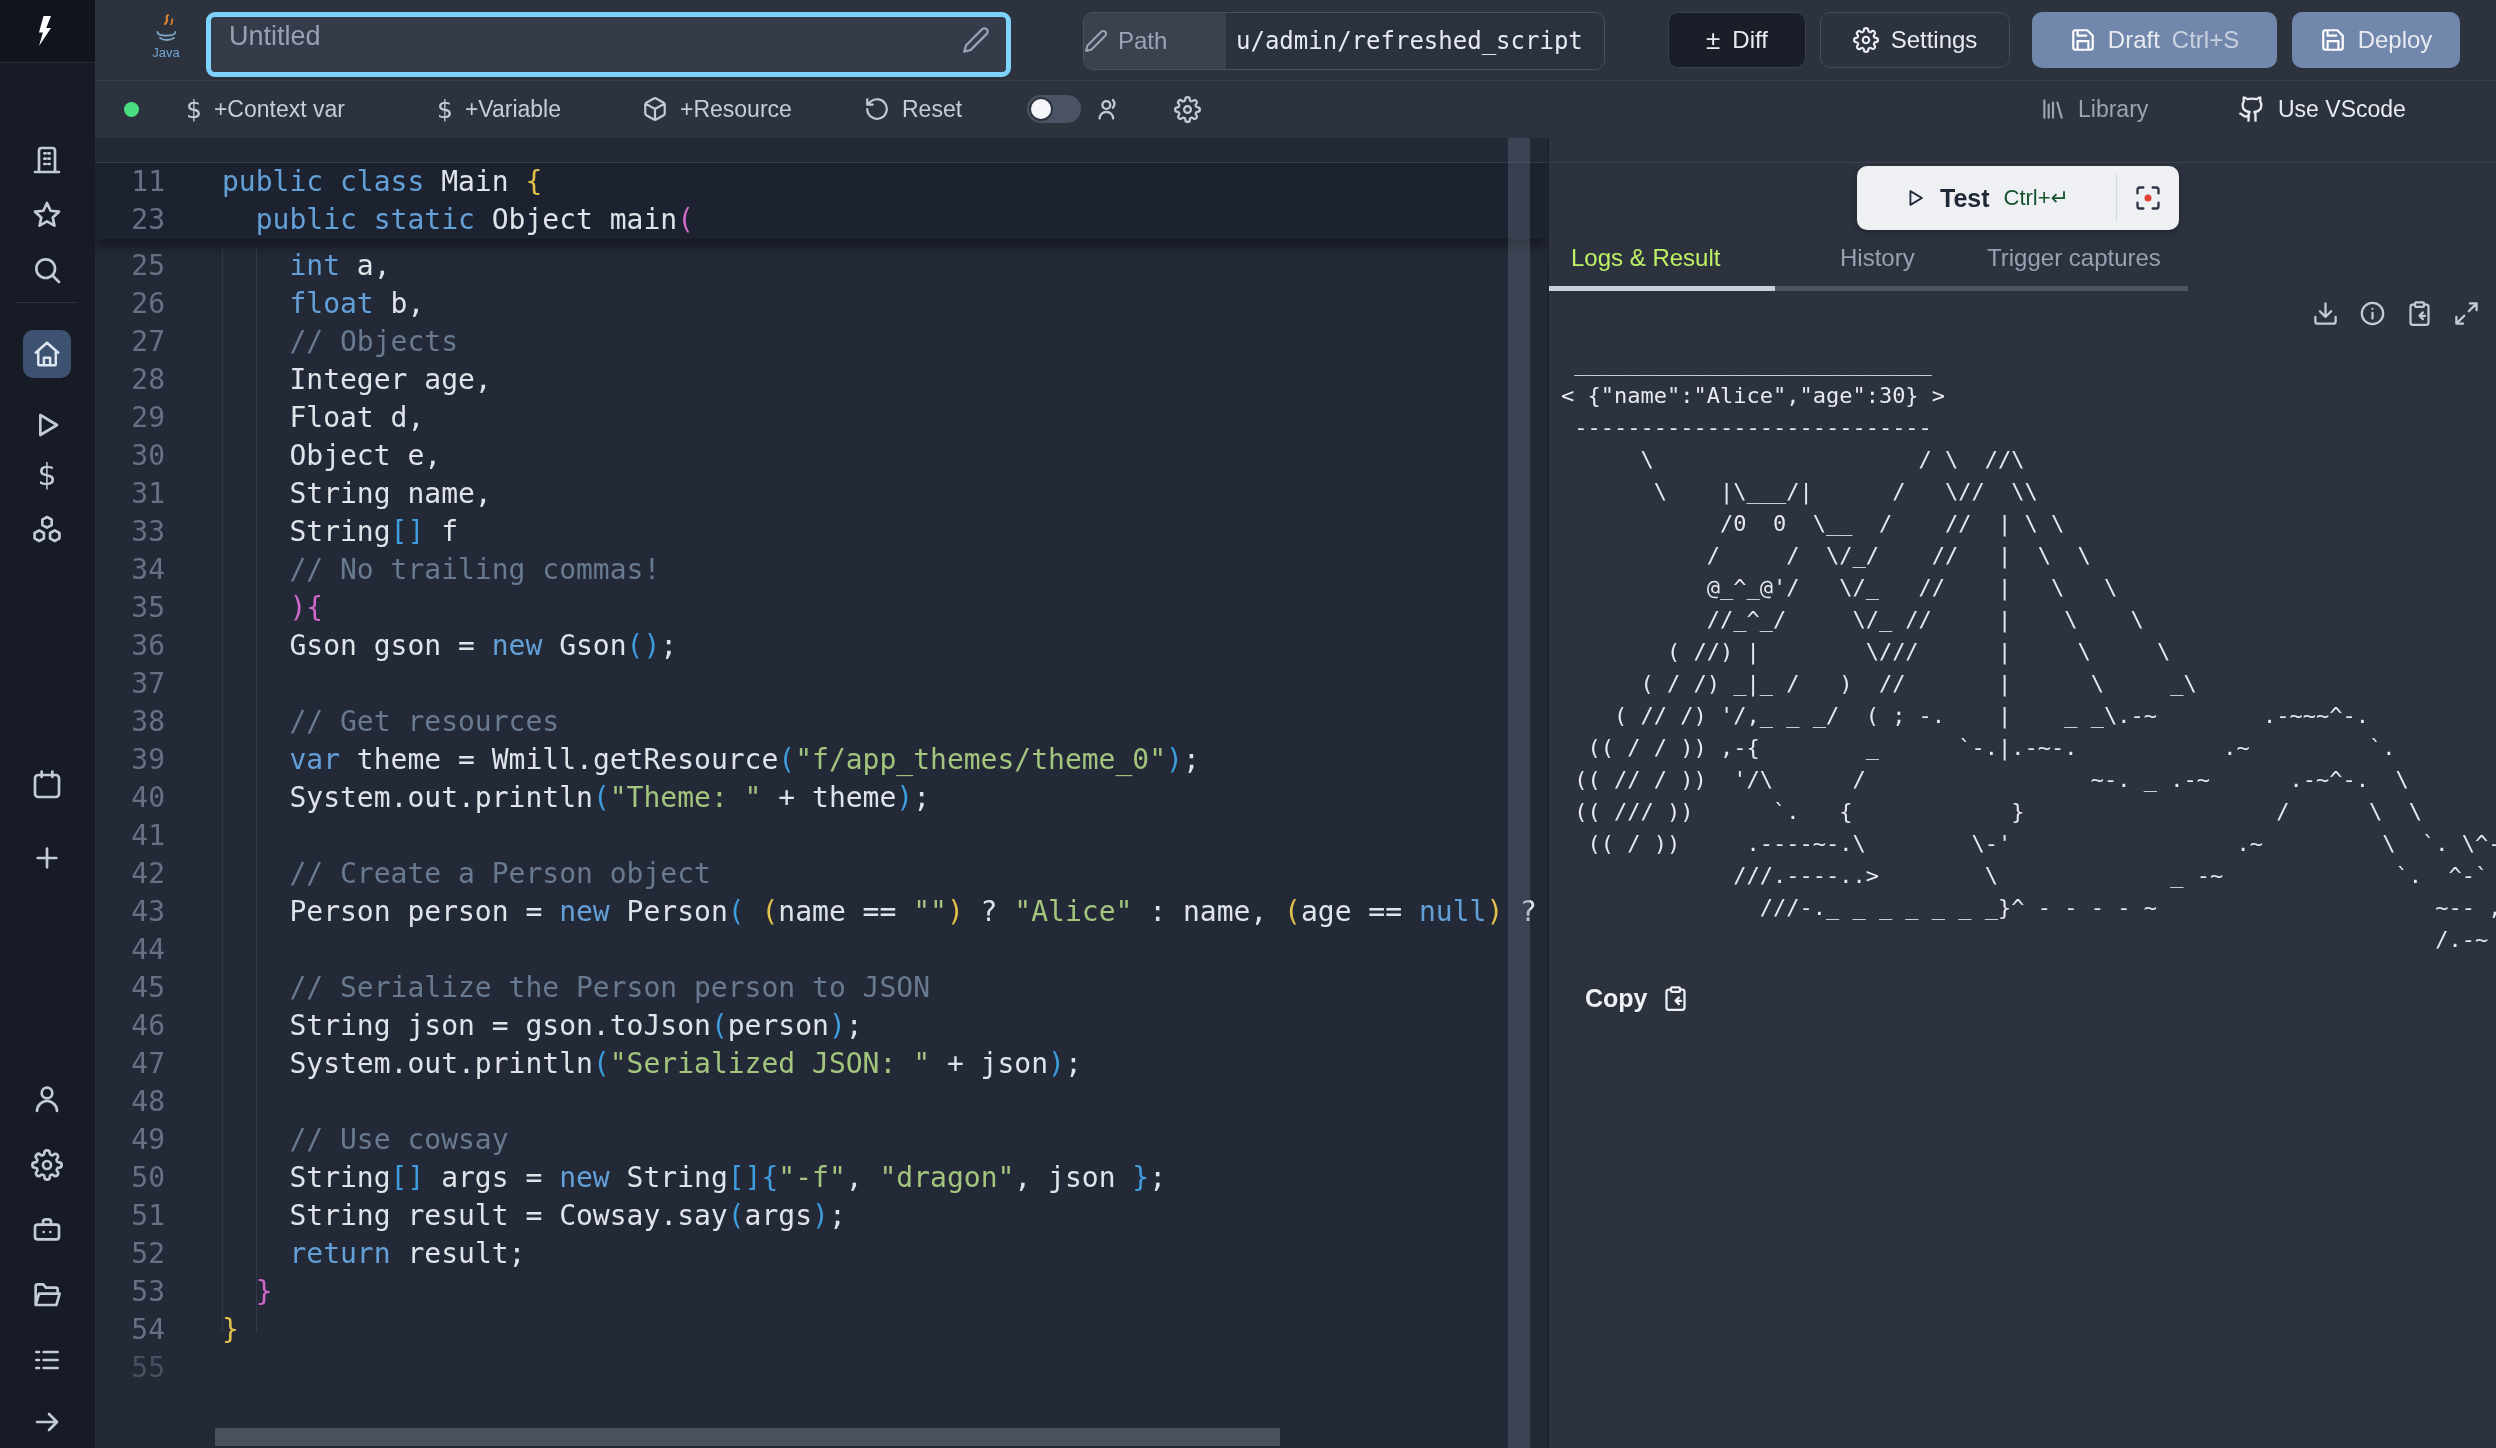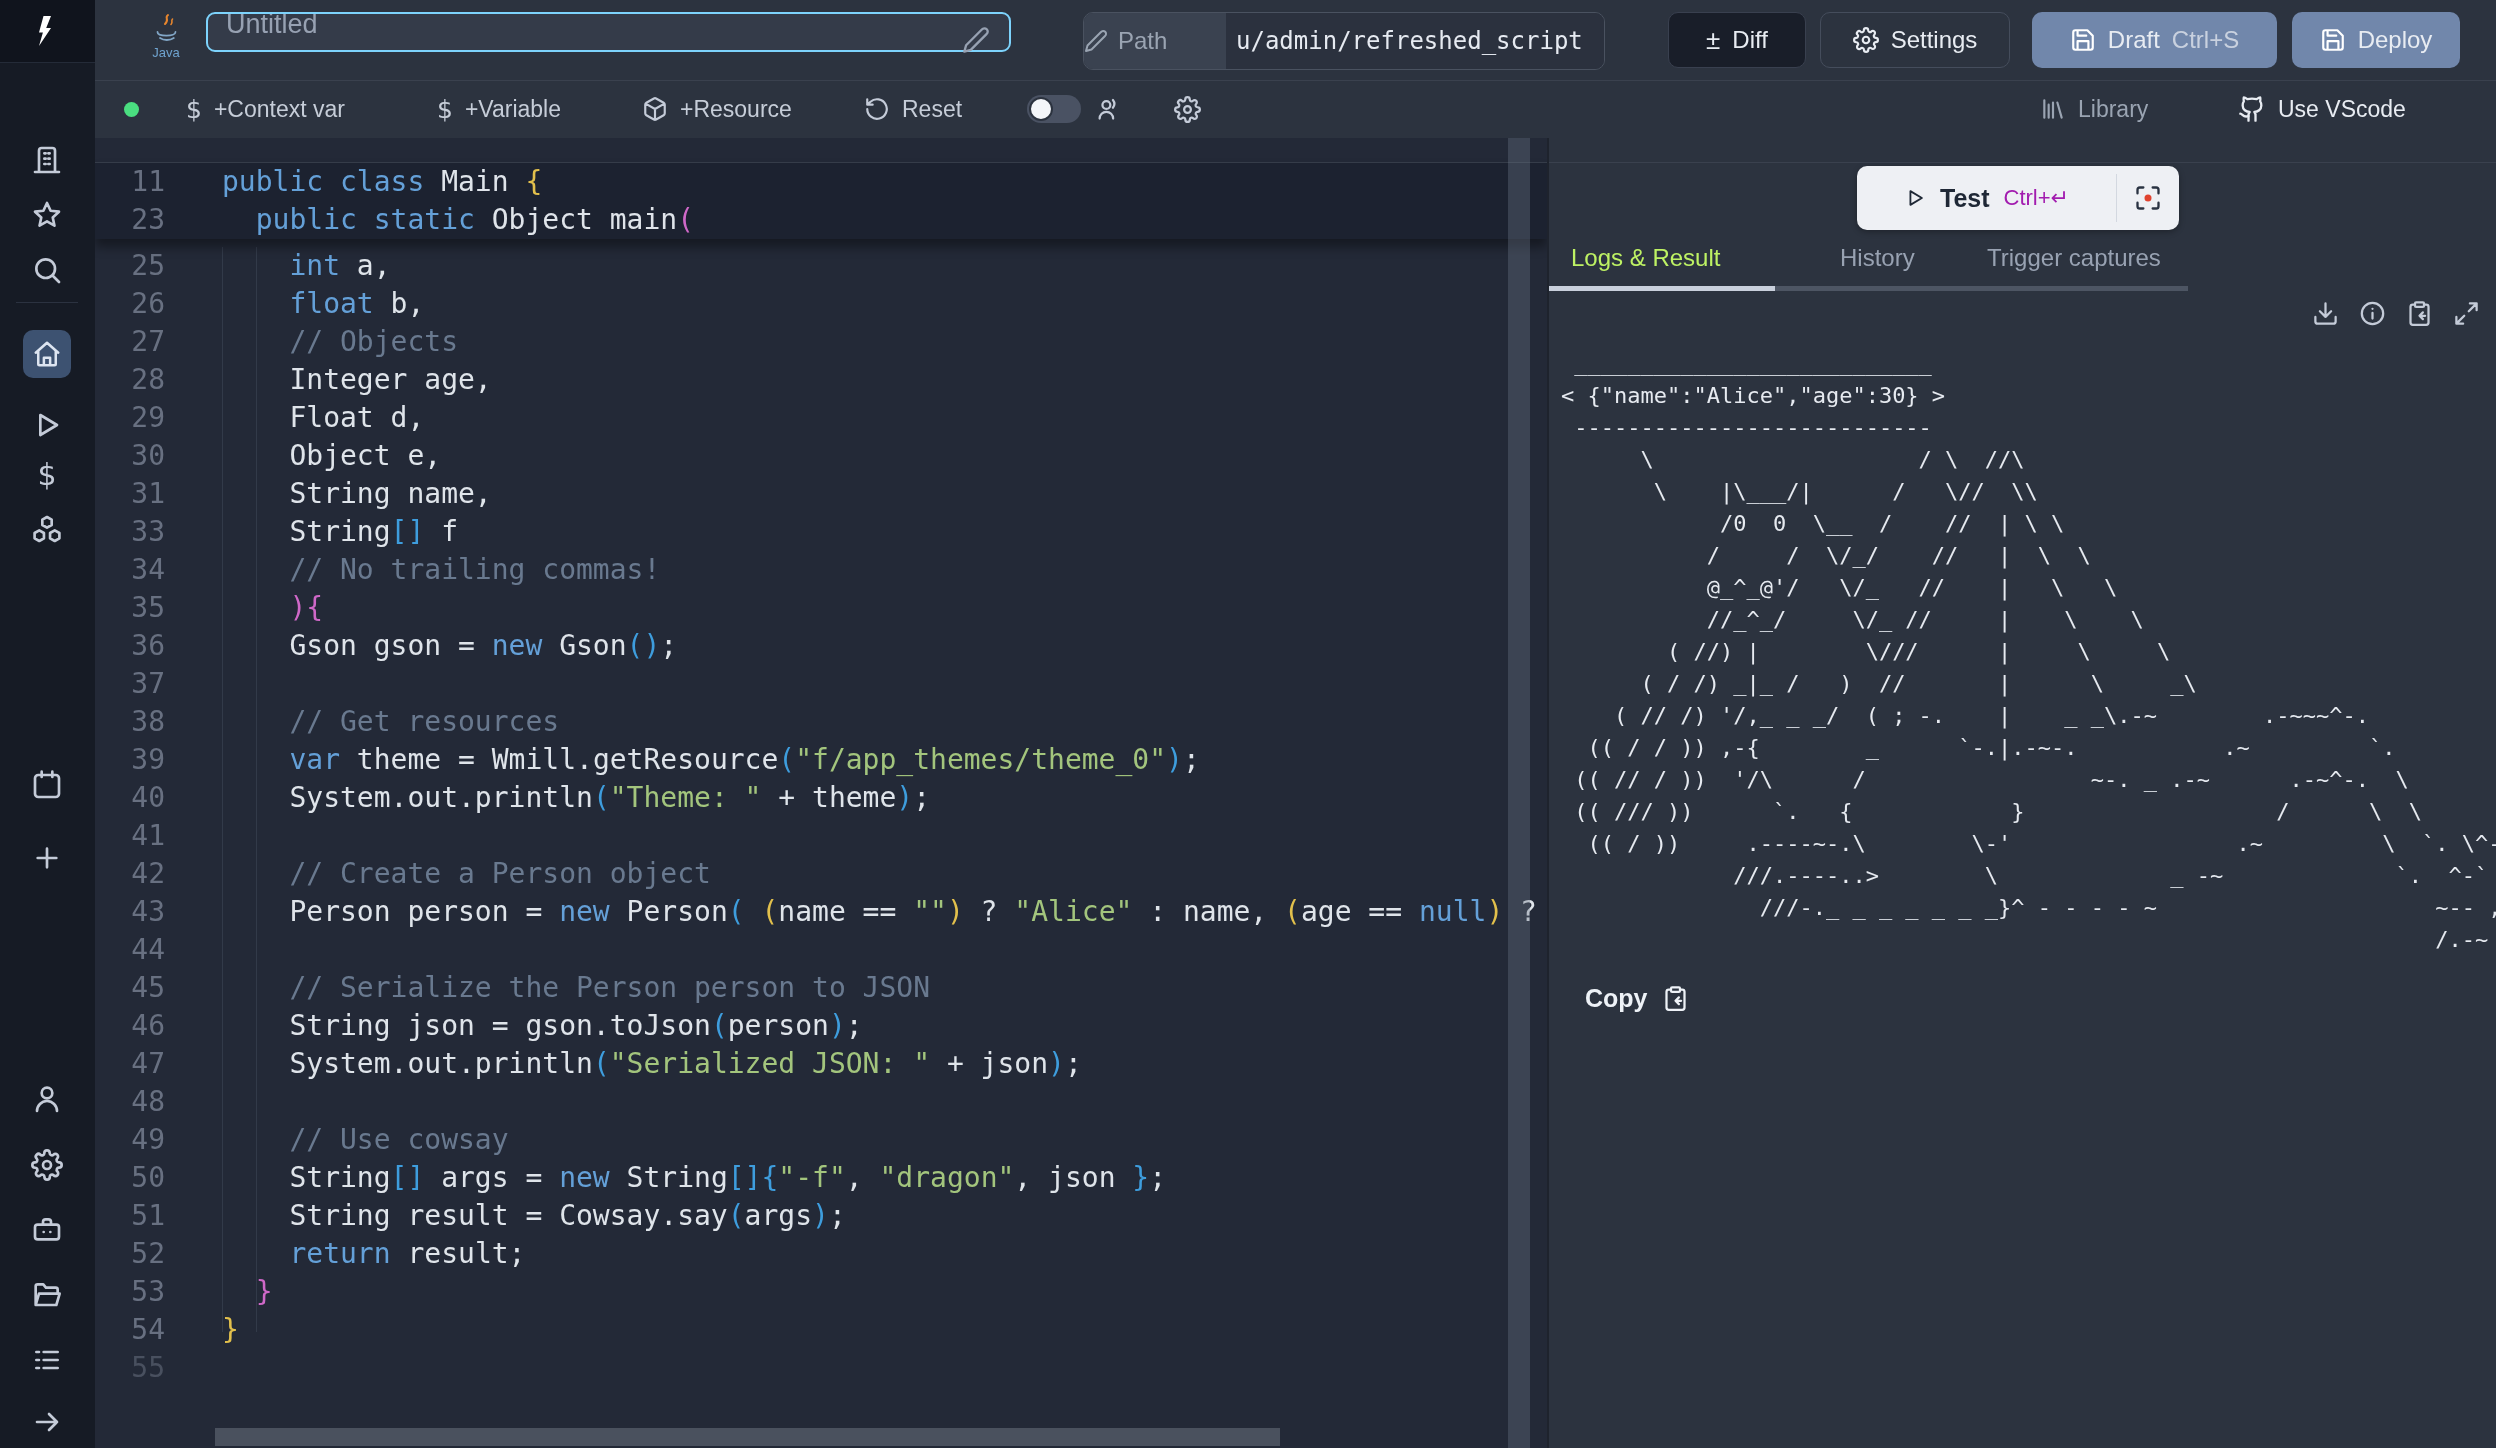--- a/index.html
+++ b/index.html
@@ -15,22 +15,22 @@
   .sb-icon{position:absolute;left:31px;width:32px;height:32px;color:#c4cbd8;}
   .sb-divider{position:absolute;left:16px;top:302px;width:62px;height:1px;background:#2b3240;}
   .sb-active{position:absolute;left:23px;top:330px;width:48px;height:48px;background:#3d5271;
              border-radius:10px;display:flex;align-items:center;justify-content:center;}
   .sb-dollar{font-family:"DejaVu Sans",sans-serif;font-size:30px;color:#c4cbd8;line-height:32px;text-align:center;}
 
   
   .header-sep{position:absolute;left:95px;top:80px;right:0;height:1px;background:#3a414e;}
   .toolbar-sep{position:absolute;left:95px;top:138px;right:0;height:1px;background:#1e242e;}
   .java-badge{position:absolute;left:148px;top:12px;width:36px;height:52px;}
-  .title-input{position:absolute;left:206px;top:12px;width:805px;height:40px;background:#343b49;
-               border:2px solid #7dd3fc;border-radius:9px;color:#97a1b2;font-size:27px;
+  .title-input{position:absolute;left:206px;top:12px;width:805px;height:65px;background:#343b49;
+               border:5px solid #7dd3fc;border-radius:9px;color:#97a1b2;font-size:27px;
                padding:0 60px 16px 18px;box-sizing:border-box;outline:none;font-family:"Liberation Sans",sans-serif;}
   .title-pencil{position:absolute;left:962px;top:26px;width:28px;height:28px;color:#97a1b2;}
   .path-group{position:absolute;left:1083px;top:12px;width:520px;height:56px;border:1px solid #4a5260;
               border-radius:10px;display:flex;align-items:stretch;overflow:hidden;cursor:pointer;}
   .path-left{width:142px;background:#3a4250;display:flex;align-items:center;justify-content:flex-start;gap:10px;
              color:#9aa4b2;font-size:24px;}
   .path-right{flex:1;display:flex;align-items:center;padding-left:10px;
               font-family:"DejaVu Sans Mono",monospace;font-size:24px;color:#e6eaf1;background:#2b313e;}
   .hbtn{position:absolute;top:12px;height:56px;border-radius:10px;display:flex;align-items:center;
         justify-content:center;gap:12px;font-size:24px;color:#e8ecf2;cursor:pointer;box-sizing:border-box;}
@@ -69,21 +69,21 @@
   .hscroll{position:absolute;left:120px;bottom:2px;width:1065px;height:18px;background:#4a515e;z-index:4;}
 
   
   .panel{position:absolute;left:1547px;top:138px;width:949px;height:1310px;background:#2c333f;
          border-left:2px solid #1e232d;box-sizing:border-box;}
   .panel-sep{position:absolute;left:0;top:24px;width:100%;height:1px;background:#3a414e;}
   .test-wrap{position:absolute;left:308px;top:28px;width:322px;height:64px;background:#eef0f4;border-radius:10px;
              display:flex;align-items:stretch;box-shadow:0 2px 6px rgba(0,0,0,.3);z-index:5;}
   .test-main{flex:1;display:flex;align-items:center;justify-content:center;gap:14px;cursor:pointer;}
   .test-label{color:#1f2836;font-weight:bold;font-size:25px;}
-  .test-shortcut{color:#a21caf;font-size:22px;}
+  .test-shortcut{color:#14532d;font-size:22px;}
   .test-div{width:1px;background:#d3d8e0;margin:8px 0;}
   .test-capture{width:62px;display:flex;align-items:center;justify-content:center;cursor:pointer;}
   .tab{position:absolute;top:106px;font-size:24px;color:#98a2b2;cursor:pointer;}
   .tab.active{color:#bef264;}
   .tab-bar-active{position:absolute;left:0;top:148px;width:226px;height:5px;background:#c9d0dc;}
   .tab-bar-track{position:absolute;left:226px;top:148px;width:413px;height:5px;background:#4d5563;}
   .result-icons{position:absolute;right:16px;top:162px;display:flex;gap:20px;}
   .result-icons .ric{width:27px;height:27px;color:#c3cad6;cursor:pointer;}
   .result-output{position:absolute;left:12px;top:210px;margin:0;font-family:"DejaVu Sans Mono",monospace;
                  font-size:22px;line-height:32px;color:#e6eaf0;white-space:pre;width:935px;overflow:hidden;}

